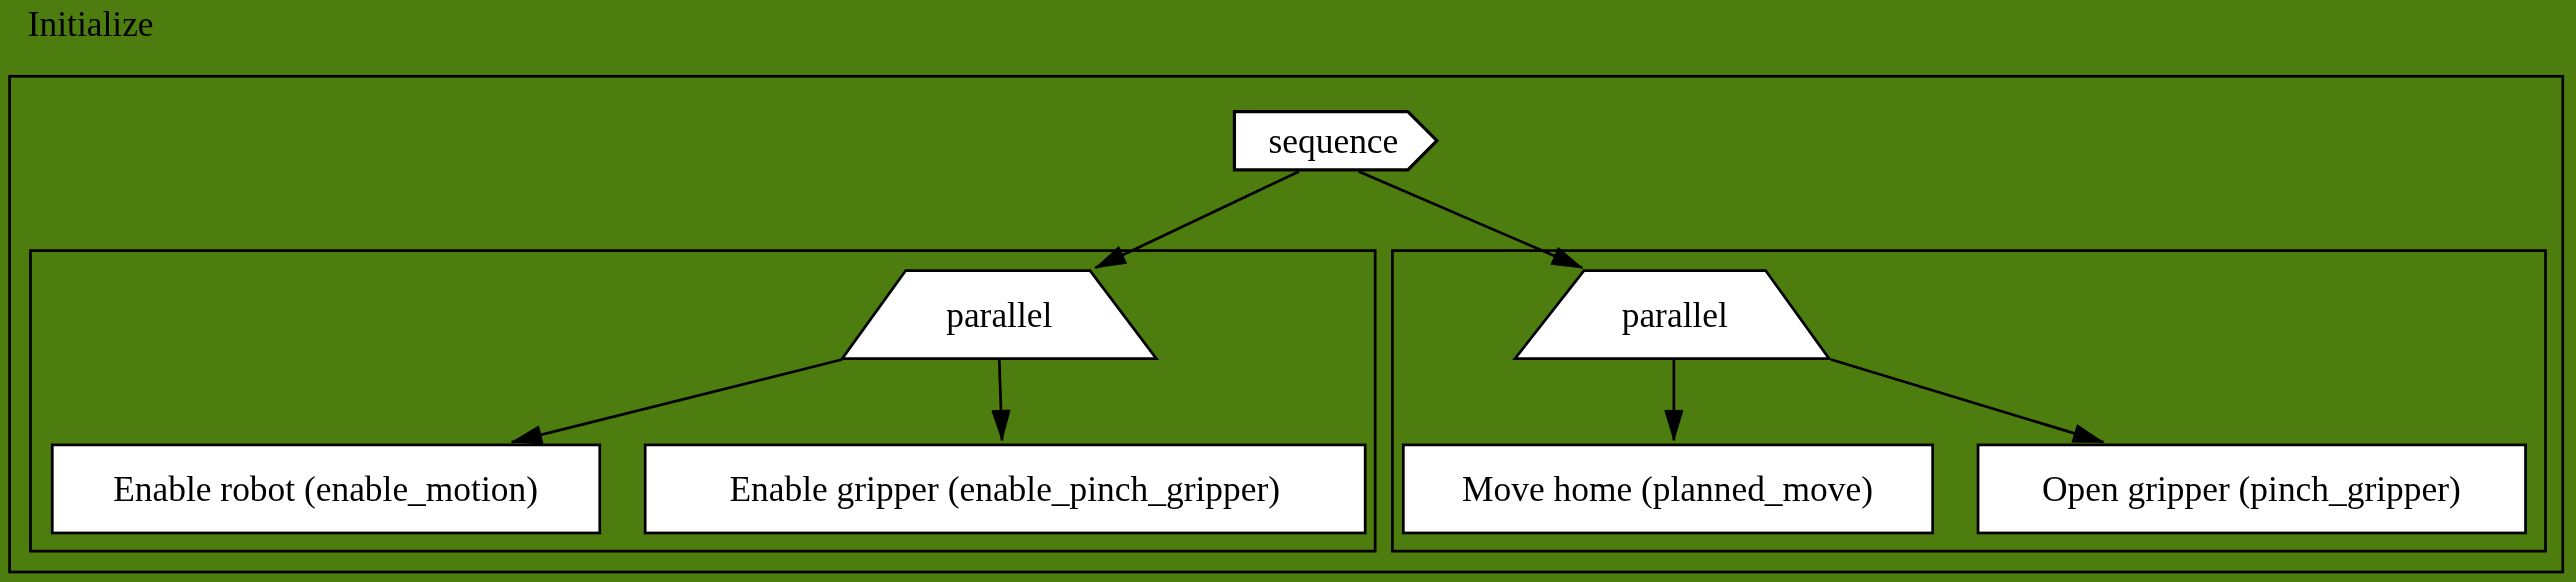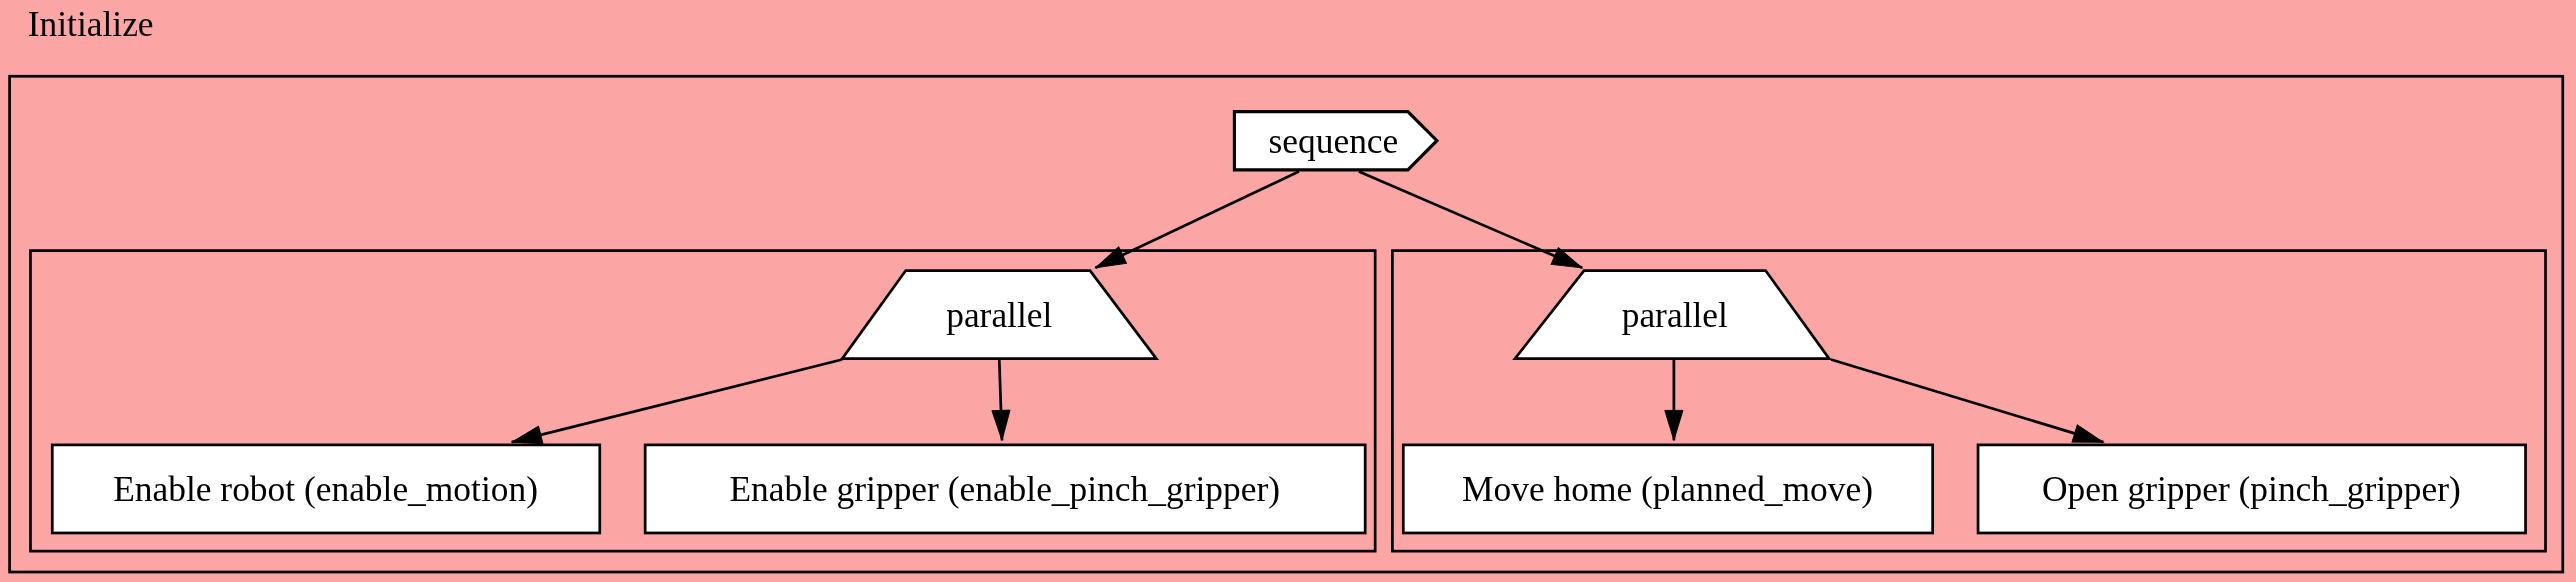--- a/index.html
+++ b/index.html
@@ -3,21 +3,21 @@
 <meta charset="utf-8">
 <style>
   html, body {
     margin: 0;
     padding: 0;
     background: #ffffff;
   }
   .canvas {
     width: 2576px;
     height: 582px;
-    background: #fca5a5;
+    background: #4d7c0f;
     position: relative;
     overflow: hidden;
   }
   svg.bt {
     display: block;
     width: 2576px;
     height: 582px;
     font-family: "Liberation Serif", "DejaVu Serif", serif;
   }
   .node-shape {

